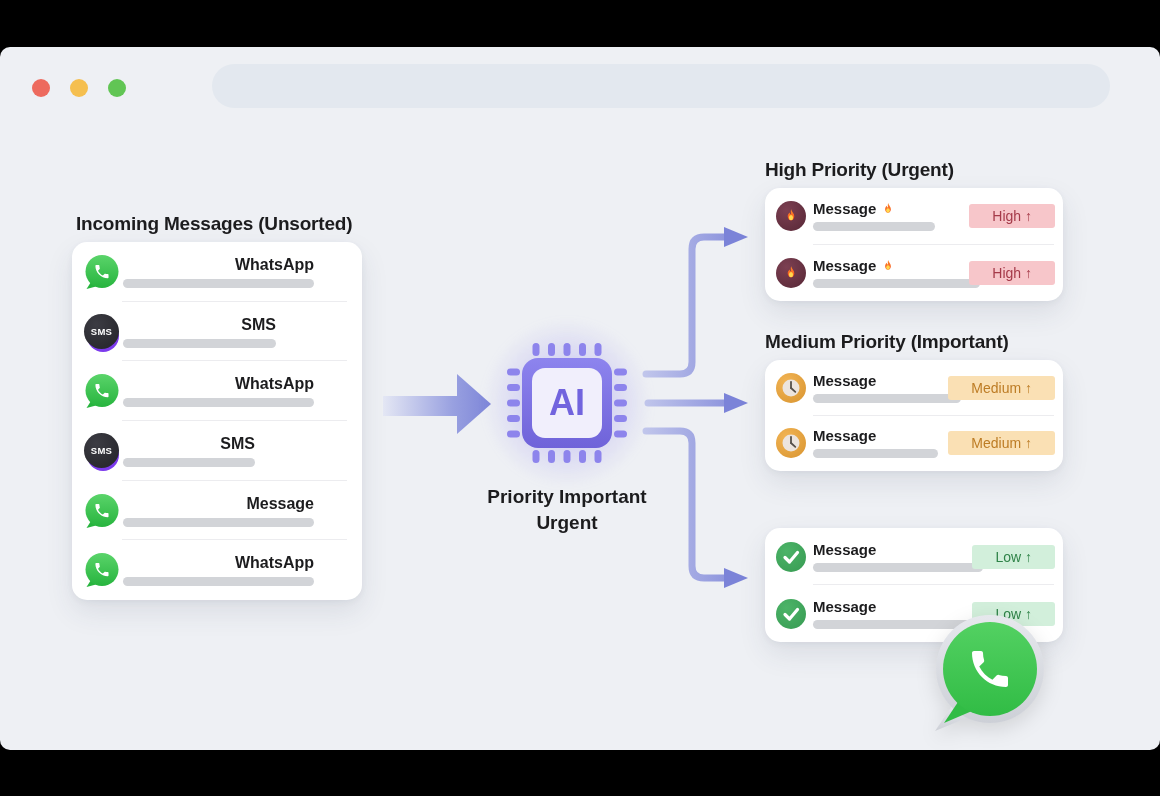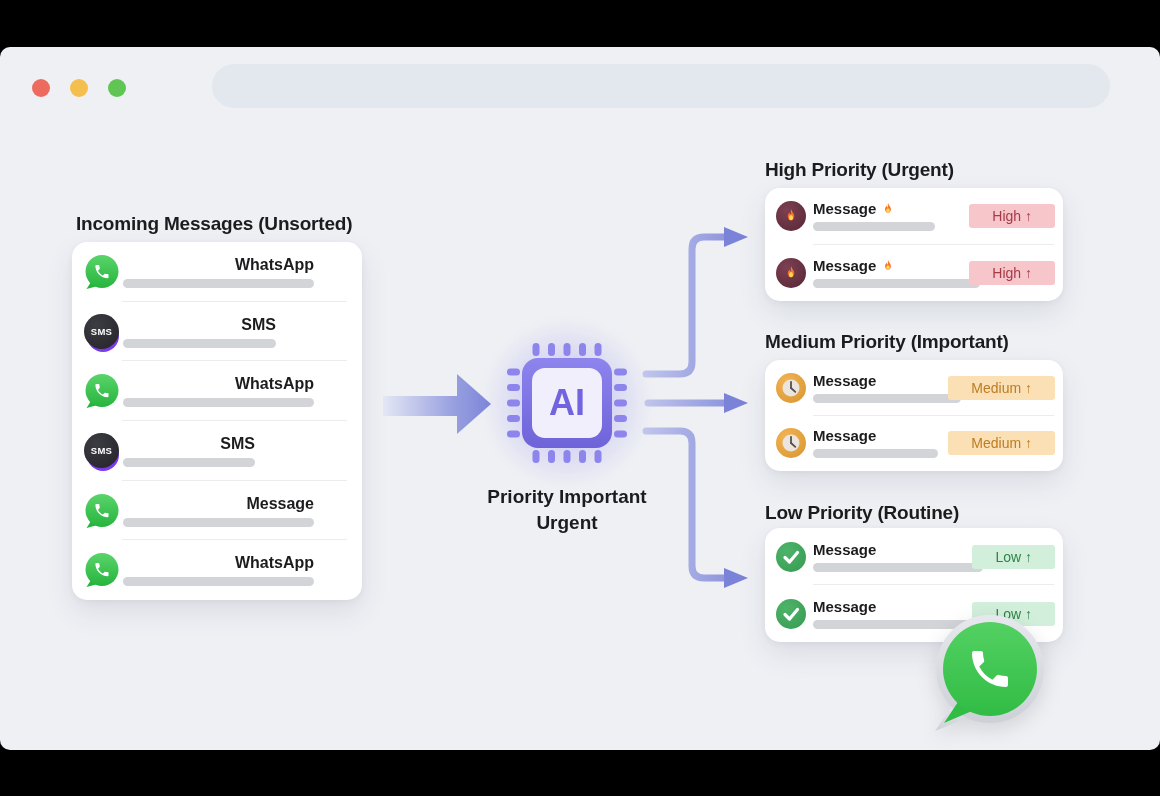--- a/index.html
+++ b/index.html
@@ -348,21 +348,20 @@
       <div class="p-body">
         <div class="p-label">
             <span>Message</span>
           </div>
         <div class="bar" style="width: 125px;"></div>
       </div>
       <div class="badge badge-medium">Medium ↑</div>
     </div>
   </div>
 
-  <div class="section-title" style="left:765px; top:502px;">Low Priority (Routine)</div>
 
   <div class="card p-card" style="top:528px; height:114px;">
     <div class="p-row">
       <div class="av30 av-low">
         <svg width="30" height="30" viewBox="0 0 30 30">
           <polyline points="9,15.5 13.5,20 21.5,10.5" fill="none" stroke="#fff" stroke-width="3.2" stroke-linecap="round" stroke-linejoin="round"></polyline>
         </svg>
       </div>
       <div class="p-body">
         <div class="p-label">

